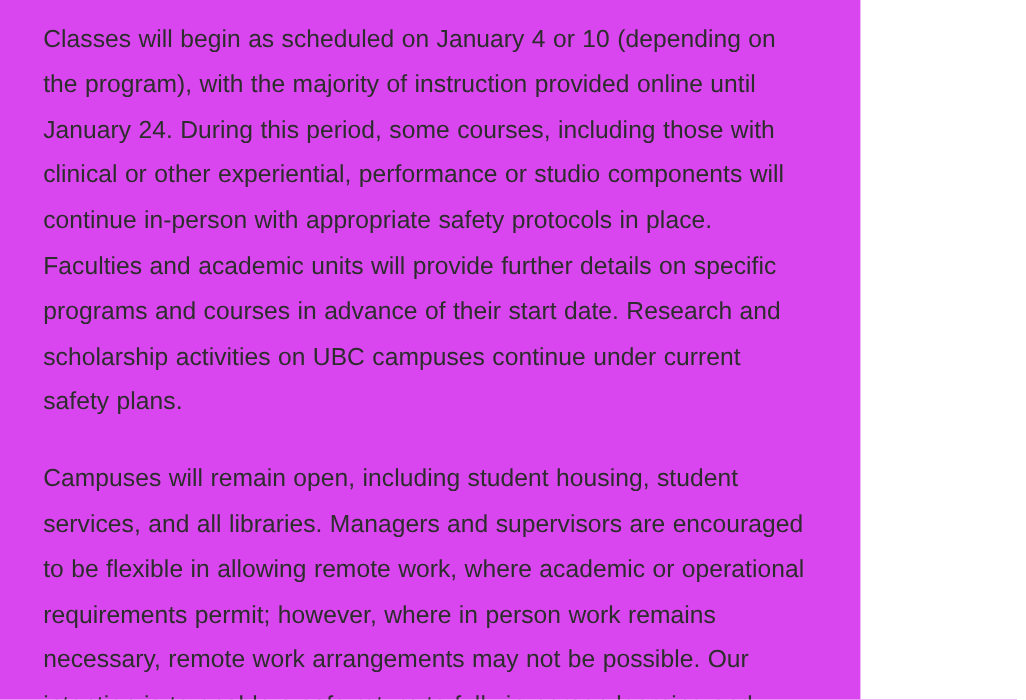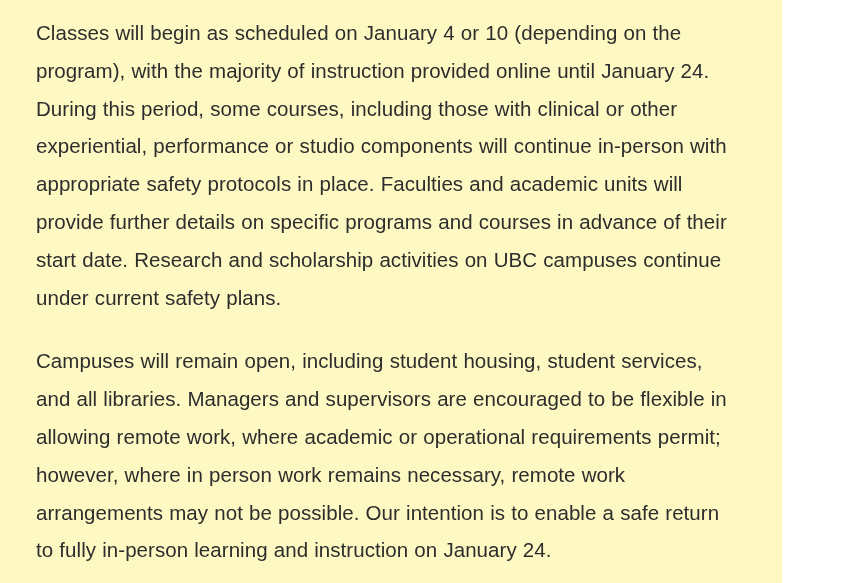--- a/index.html
+++ b/index.html
@@ -9,24 +9,24 @@
   body {
     width: 855px;
     height: 583px;
     background: #ffffff;
     font-family: "Liberation Sans", sans-serif;
     color: #2b2b2b;
     overflow: hidden;
   }
   .page {
     box-sizing: border-box;
-    width: 782px;
+    width: 717px;
     height: 583px;
     padding: 14px 41px 0 36px;
-    background: #fef9c3;
+    background: #d946ef;
   }
   .para {
     font-size: 20.5px;
     line-height: 37.8px;
     color: #2d2d2d;
     letter-spacing: 0.05px;
     margin: 0 0 26px 0;
     text-align: left;
     word-spacing: 0.4px;
   }

